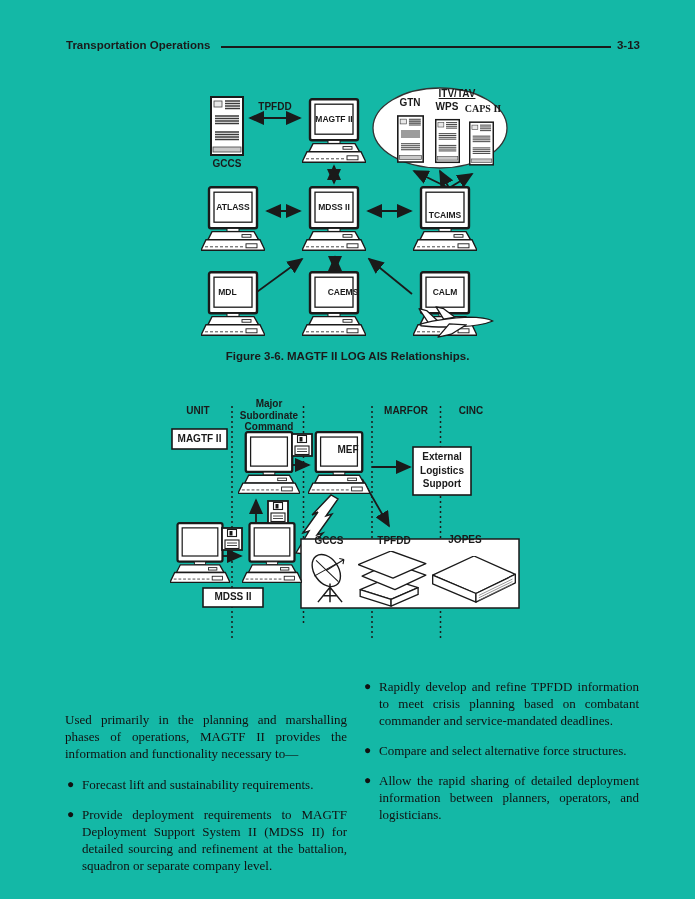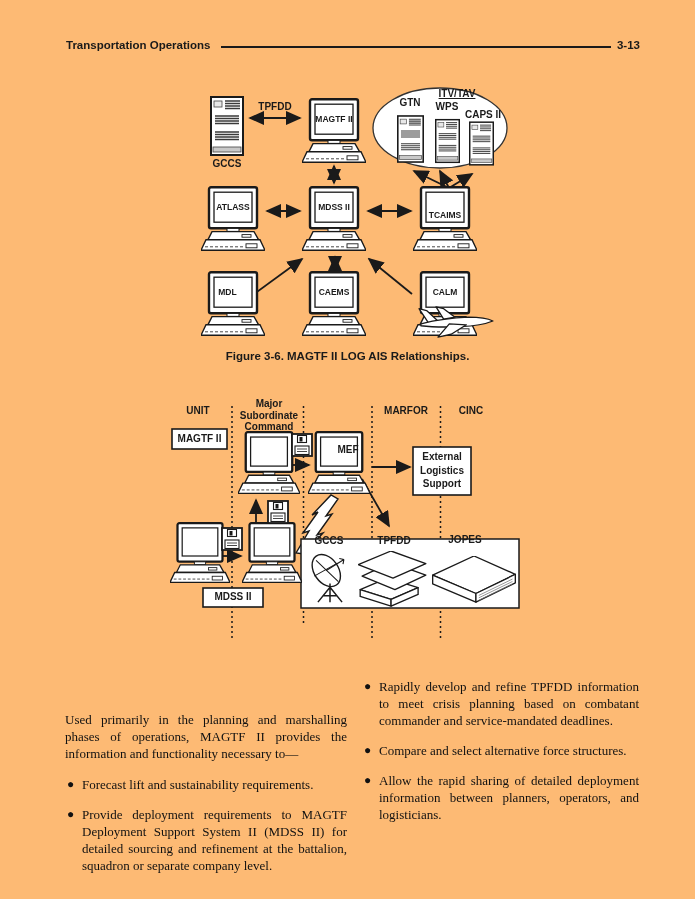--- a/index.html
+++ b/index.html
@@ -1,16 +1,16 @@
 <!DOCTYPE html>
 <html><head>
 <meta charset="utf-8">
 <style>
   html,body{margin:0;padding:0;background:#fff;}
-  .page{position:relative;width:695px;height:899px;background:#fdba74;overflow:hidden;
+  .page{position:relative;width:695px;height:899px;background:#14b8a6;overflow:hidden;
         font-family:"Liberation Sans",sans-serif;color:#1a1a1a;}
   .hdr-title{position:absolute;left:66px;top:39px;font-size:11.5px;font-weight:bold;white-space:nowrap;}
   .hdr-rule{position:absolute;left:221px;top:46px;width:390px;height:2px;background:#1a1a1a;}
   .hdr-page{position:absolute;left:598px;top:39px;width:42px;font-size:11.5px;font-weight:bold;text-align:right;}
   svg.fig{position:absolute;}
   .flabel{position:absolute;font-weight:bold;font-size:10px;line-height:11.5px;text-align:center;white-space:nowrap;}
   .flabel.wrap{white-space:normal;}
   .screen-label{position:absolute;display:flex;align-items:center;justify-content:center;
        font-weight:bold;font-size:8.5px;line-height:10px;text-align:center;white-space:normal;}
   .underline{text-decoration:underline;margin-left:10px;}
@@ -131,26 +131,26 @@
     <use href="#sym-plane" x="355" y="218" width="80" height="36"></use>
   </svg>
 
   <div class="flabel" style="left:205px;top:158px;width:44px;">GCCS</div>
   <div class="flabel" style="left:250px;top:101px;width:50px;">TPFDD</div>
   <div class="screen-label" style="left:315px;top:104px;width:38px;height:30px;">MAGTF II</div>
   <div class="screen-label" style="left:214px;top:192px;width:38px;height:30px;">ATLASS</div>
   <div class="screen-label" style="left:315px;top:192px;width:38px;height:30px;">MDSS II</div>
   <div class="screen-label" style="left:426px;top:192px;width:38px;height:46px;">TCAIMS</div>
   <div class="screen-label" style="left:214px;top:277px;width:27px;height:30px;text-align:right;">MDL</div>
-  <div class="screen-label" style="left:315px;top:277px;width:38px;height:30px;">CAEMS</div>
+  <div class="screen-label" style="left:315px;top:277px;width:38px;height:30px;padding-left:9px;">CAEMS</div>
   <div class="screen-label" style="left:426px;top:277px;width:38px;height:30px;">CALM</div>
   <div class="flabel" style="left:390px;top:97px;width:40px;">GTN</div>
   <div class="flabel underline" style="left:425px;top:88px;width:44px;">ITV/TAV</div>
   <div class="flabel" style="left:427px;top:101px;width:40px;">WPS</div>
-  <div class="flabel" style="left:459px;top:109px;width:48px;">CAPS II</div>
+  <div class="flabel" style="left:459px;top:103px;width:48px;font-family:Liberation Serif, serif;">CAPS II</div>
   <div class="caption" style="top:350px;">Figure 3-6. MAGTF II LOG AIS Relationships.</div>
 
   <svg class="fig" style="left:60px;top:393px;" width="575" height="250" viewBox="0 0 575 250">
 
     <g stroke="#1a1a1a" stroke-width="1.5" stroke-dasharray="2 3" fill="none">
       <path d="M172 13 V248"></path>
       <path d="M243.5 13 V233"></path>
       <path d="M312 13 V248"></path>
       <path d="M380.5 13 V248"></path>
     </g>

